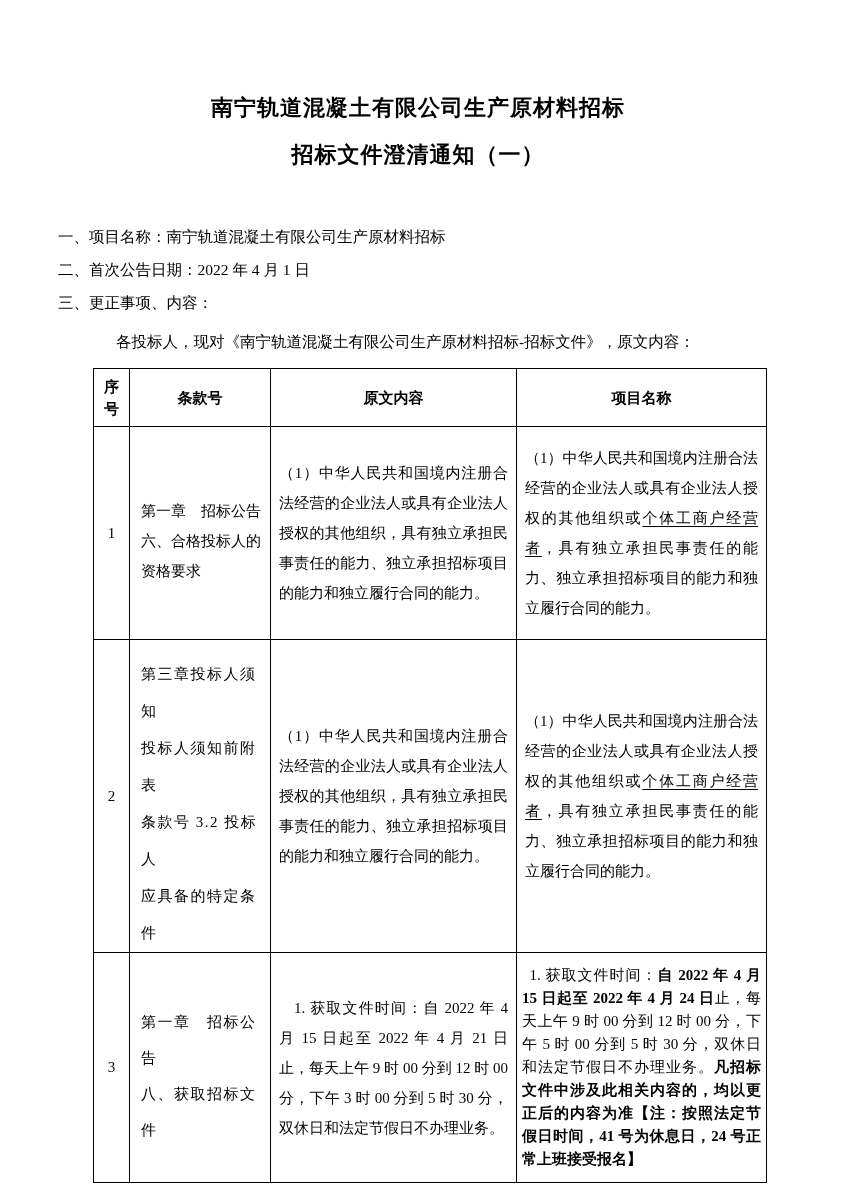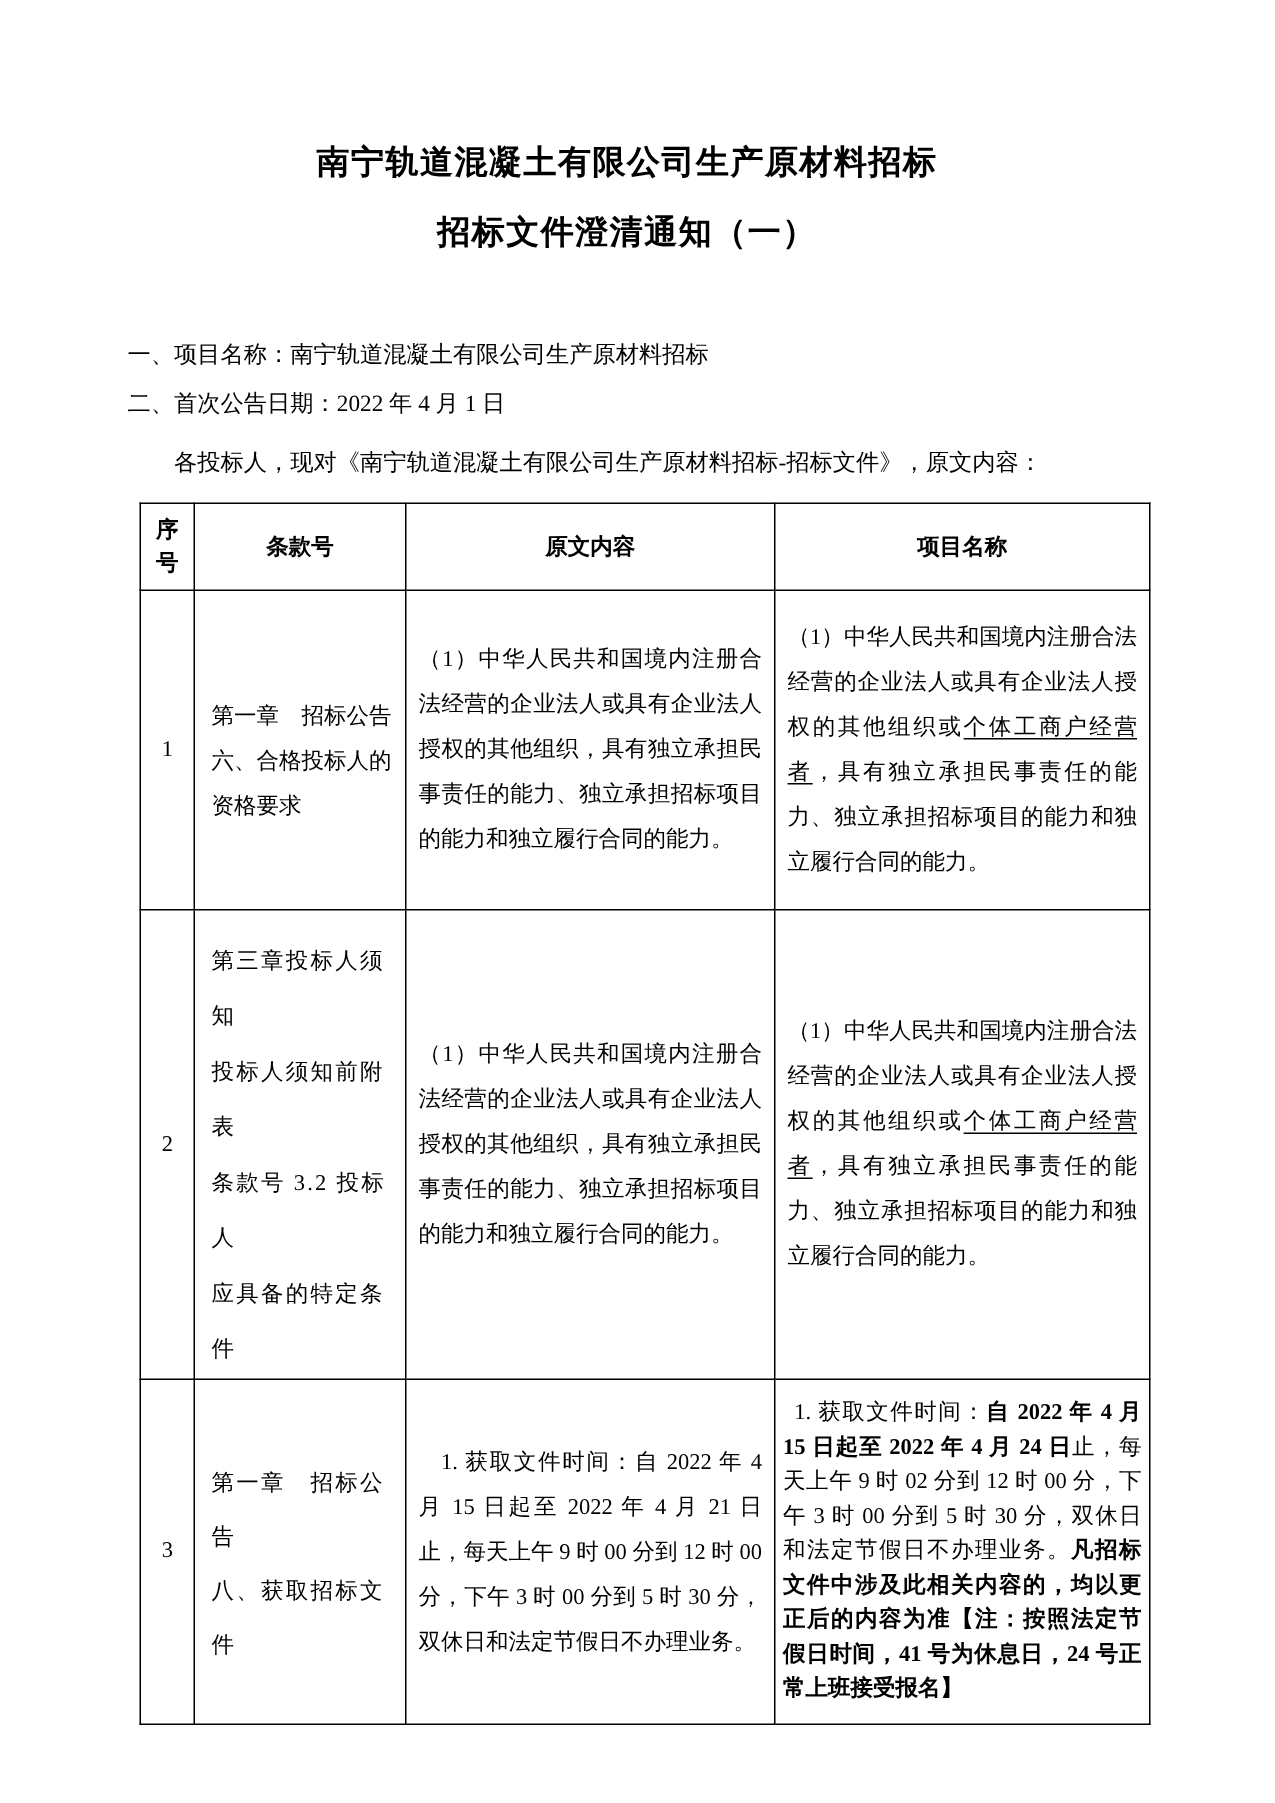--- a/index.html
+++ b/index.html
@@ -24,21 +24,21 @@
     padding-top: 84px;
     text-align: center;
   }
   .title-line {
     font-size: 22px;
     font-weight: bold;
     line-height: 47px;
     letter-spacing: 1px;
   }
   .meta-block {
-    margin: 42px 84px 0 85px;
+    margin: 42px 84px 0 58px;
   }
   .meta-line {
     font-size: 15.5px;
     line-height: 33px;
     white-space: pre-line;
   }
   .intro-line {
     margin: 11px 84px 0 85px;
     font-size: 15.5px;
     line-height: 24px;
@@ -106,20 +106,21 @@
 <div class="sheet">
 
   <div class="title-block">
     <div class="title-line">南宁轨道混凝土有限公司生产原材料招标</div>
     <div class="title-line">招标文件澄清通知（一）</div>
   </div>
 
   <div class="meta-block">
     <div class="meta-line">一、项目名称：南宁轨道混凝土有限公司生产原材料招标</div>
     <div class="meta-line">二、首次公告日期：2022 年 4 月 1 日</div>
+    <div class="meta-line">三、更正事项、内容：</div>
   </div>
 
   <div class="intro-line">各投标人，现对《南宁轨道混凝土有限公司生产原材料招标-招标文件》，原文内容：</div>
 
   <table class="clar-table">
     <colgroup>
       <col class="c-no">
         <col class="c-clause">
         <col class="c-orig">
         <col class="c-rev">
@@ -149,18 +150,18 @@
 条款号 3.2 投标人
 应具备的特定条件</td>
         <td class="cell-text cell-orig">（1）中华人民共和国境内注册合法经营的企业法人或具有企业法人授权的其他组织，具有独立承担民事责任的能力、独立承担招标项目的能力和独立履行合同的能力。</td>
         <td class="cell-text cell-rev"><span class="seg-normal">（1）中华人民共和国境内注册合法经营的企业法人或具有企业法人授权的其他组织或</span><span class="seg-underline">个体工商户经营者</span><span class="seg-normal">，具有独立承担民事责任的能力、独立承担招标项目的能力和独立履行合同的能力。</span></td>
       </tr>
       <tr class="row-3">
         <td class="cell-no">3</td>
         <td class="cell-clause">第一章　招标公告
 八、获取招标文件</td>
         <td class="cell-text cell-orig">1. 获取文件时间：自 2022 年 4 月 15 日起至 2022 年 4 月 21 日止，每天上午 9 时 00 分到 12 时 00 分，下午 3 时 00 分到 5 时 30 分，双休日和法定节假日不办理业务。</td>
-        <td class="cell-text cell-rev"><span class="seg-normal">1. 获取文件时间：</span><span class="seg-bold">自 2022 年 4 月 15 日起至 2022 年 4 月 24 日</span><span class="seg-normal">止，每天上午 9 时 02 分到 12 时 00 分，下午 3 时 00 分到 5 时 30 分，双休日和法定节假日不办理业务。</span><span class="seg-bold">凡招标文件中涉及此相关内容的，均以更正后的内容为准【注：按照法定节假日时间，41 号为休息日，24 号正常上班接受报名】</span></td>
+        <td class="cell-text cell-rev"><span class="seg-normal">1. 获取文件时间：</span><span class="seg-bold">自 2022 年 4 月 15 日起至 2022 年 4 月 24 日</span><span class="seg-normal">止，每天上午 9 时 00 分到 12 时 00 分，下午 5 时 00 分到 5 时 30 分，双休日和法定节假日不办理业务。</span><span class="seg-bold">凡招标文件中涉及此相关内容的，均以更正后的内容为准【注：按照法定节假日时间，41 号为休息日，24 号正常上班接受报名】</span></td>
       </tr>
     </tbody>
   </table>
 
 </div>
 
 </body></html>

